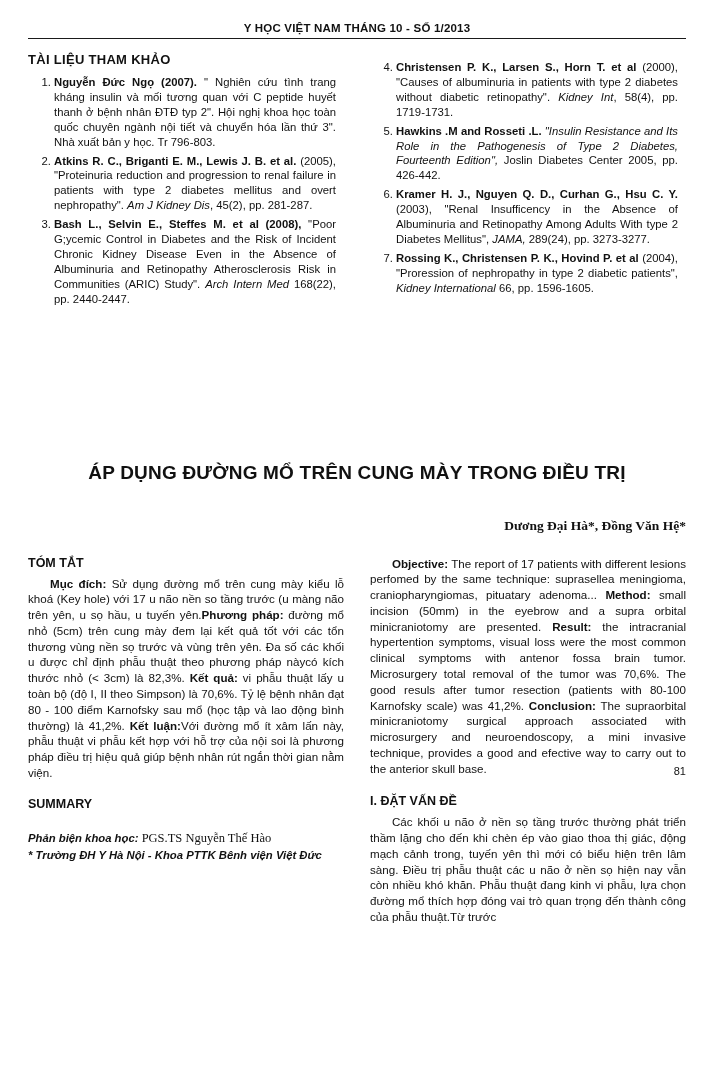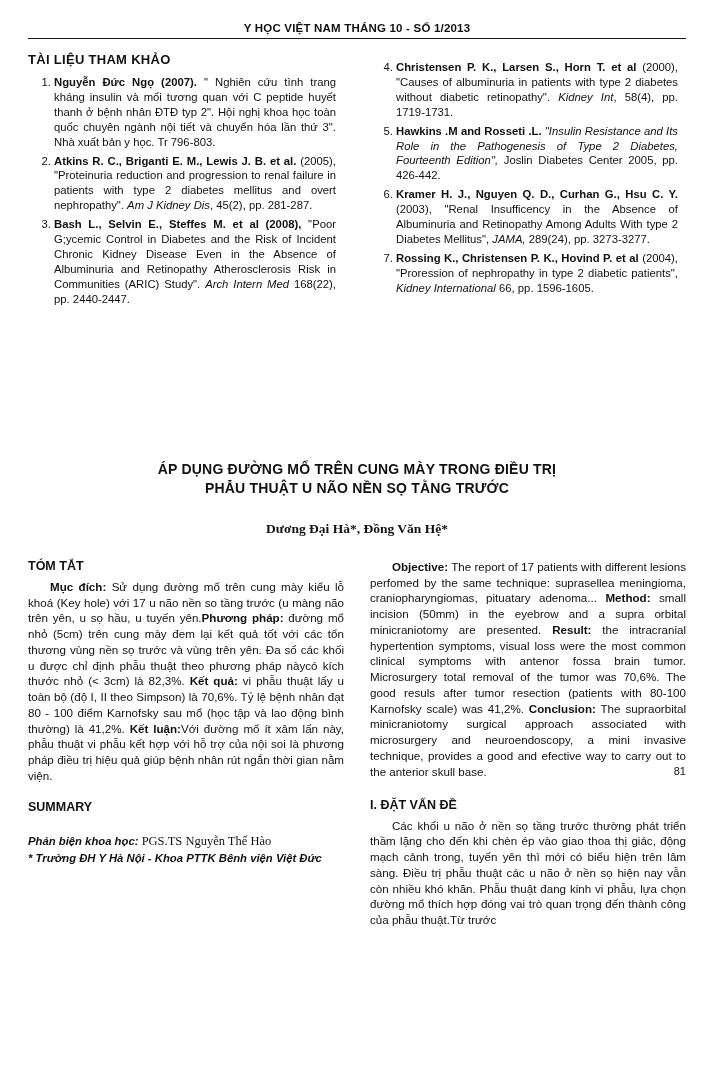--- a/index.html
+++ b/index.html
@@ -49,31 +49,31 @@
   .i{font-style:italic;}
 
   
   .article{
     position:absolute;
     left:28px;right:28px;
     top:460px;
   }
   .art-title{
     text-align:center;
-    font-size:14px;
+    font-size:19px;
     font-weight:bold;
     line-height:1.35;
     margin:0 14px;
     letter-spacing:.2px;
   }
   .authors{
-    text-align:center;
+    text-align:right;
     font-weight:bold;
     font-size:13.5px;
-    margin-top:23px;
+    margin-top:32px;
     font-family:"Liberation Serif", serif;
   }
   .body-cols{
     display:flex;
     gap:26px;
     margin-top:22px;
   }
   .bcol{width:323px;}
   .h3{
     font-size:12.5px;
@@ -156,21 +156,20 @@
         <li>
           <span class="b">Rossing K., Christensen P. K., Hovind P. et al</span><span> (2004), "Proression of nephropathy in type 2 diabetic patients", </span><span class="i">Kidney International</span><span> 66, pp. 1596-1605.</span>
         </li>
       </ol>
     </div>
   </div>
 
   <div class="article">
     <div class="art-title">
       <div>ÁP DỤNG ĐƯỜNG MỔ TRÊN CUNG MÀY TRONG ĐIỀU TRỊ</div>
-      <div>PHẪU THUẬT U NÃO NỀN SỌ TẰNG TRƯỚC</div>
     </div>
     <div class="authors">Dương Đại Hà*, Đồng Văn Hệ*</div>
 
     <div class="body-cols">
 
       <div class="bcol">
         <div class="h3">TÓM TẮT</div>
         <p class="tx"><span class="b">Mục đích:</span><span> Sử dụng đường mổ trên cung mày kiểu lỗ khoá (Key hole) với 17 u não nền so tầng trước (u màng não trên yên, u sọ hầu, u tuyến yên.</span><span class="b">Phương pháp:</span><span> đường mổ nhỏ (5cm) trên cung mày đem lại kết quả tốt với các tổn thương vùng nền sọ trước và vùng trên yên. Đa số các khối u được chỉ định phẫu thuật theo phương pháp nàycó kích thước nhỏ (&lt; 3cm) là 82,3%. </span><span class="b">Kết quả:</span><span> vi phẫu thuật lấy u toàn bộ (độ I, II theo Simpson) là 70,6%. Tỷ lệ bệnh nhân đạt 80 - 100 điểm Karnofsky sau mổ (học tập và lao động bình thường) là 41,2%. </span><span class="b">Kết luận:</span><span>Với đường mổ ít xâm lấn này, phẫu thuật vi phẫu kết hợp với hỗ trợ của nội soi là phương pháp điều trị hiệu quả giúp bệnh nhân rút ngắn thời gian nằm viện.</span></p>
 
         <div class="h3" style="margin-top:16px;">SUMMARY</div>

